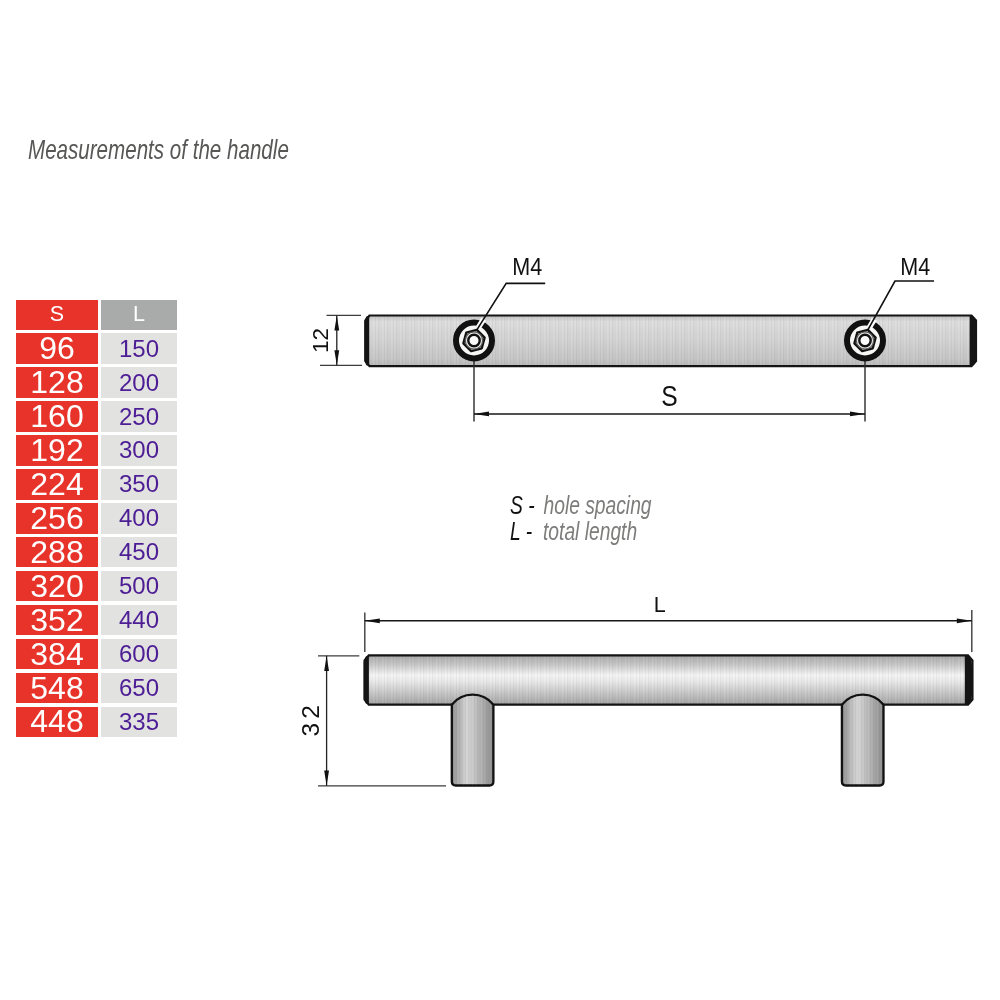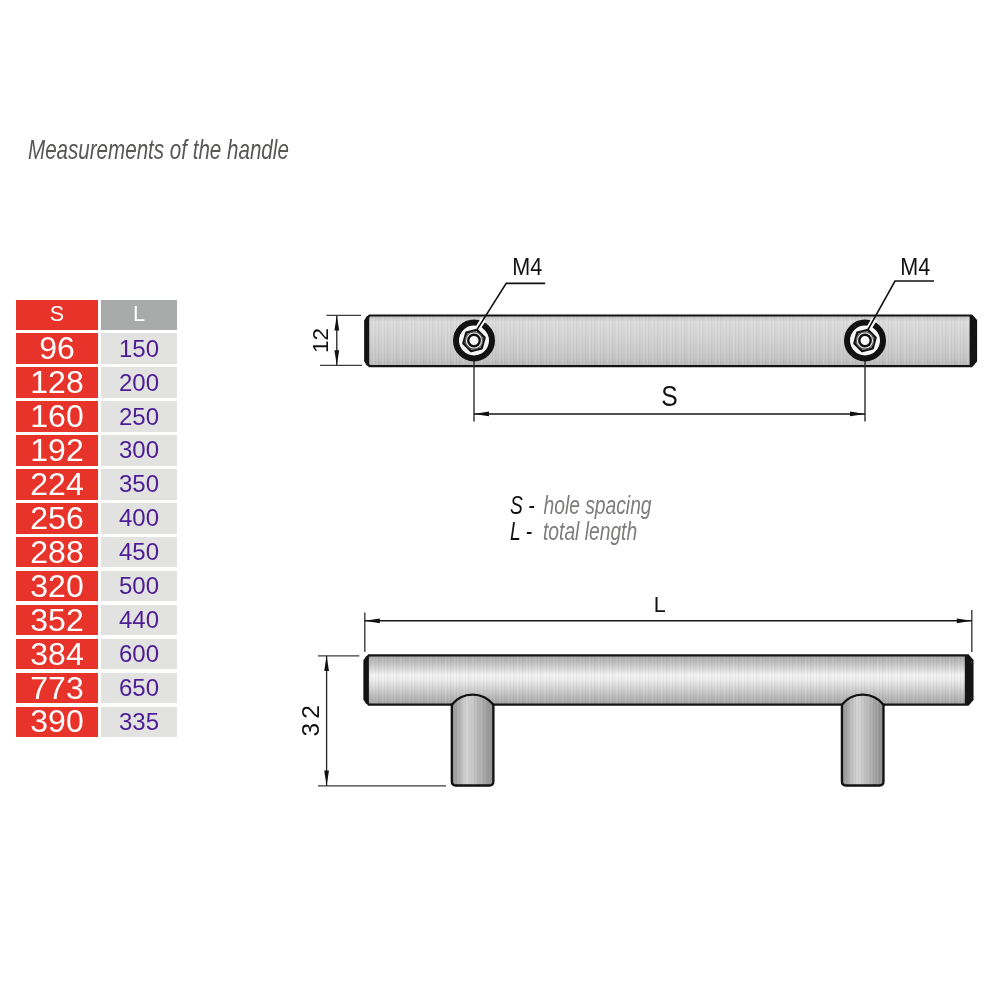--- a/index.html
+++ b/index.html
@@ -59,25 +59,25 @@
     </div>
   <div class="row">
       <div class="cs">352</div>
       <div class="cl">440</div>
     </div>
   <div class="row">
       <div class="cs">384</div>
       <div class="cl">600</div>
     </div>
   <div class="row">
-      <div class="cs">773</div>
+      <div class="cs">548</div>
       <div class="cl">650</div>
     </div>
   <div class="row">
-      <div class="cs">390</div>
+      <div class="cs">448</div>
       <div class="cl">335</div>
     </div>
 </div>
 <svg width="1000" height="1000" viewBox="0 0 1000 1000">
   <defs>
     <linearGradient id="barTop" x1="0" y1="0" x2="0" y2="1">
       <stop offset="0" stop-color="#bfbfbf"></stop>
       <stop offset="0.12" stop-color="#dddddd"></stop>
       <stop offset="0.5" stop-color="#d2d2d2"></stop>
       <stop offset="0.85" stop-color="#c6c6c6"></stop>

